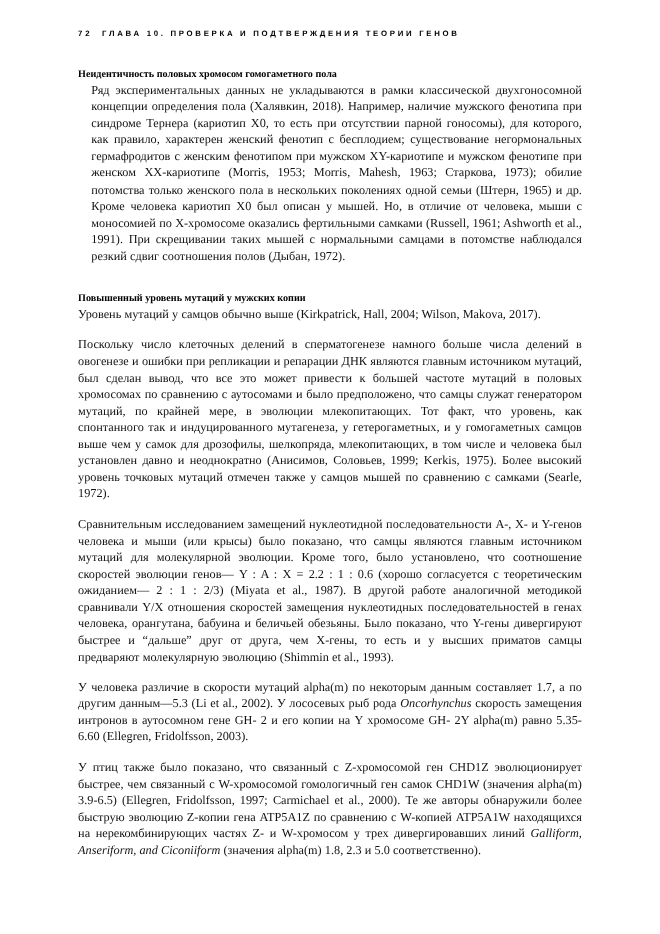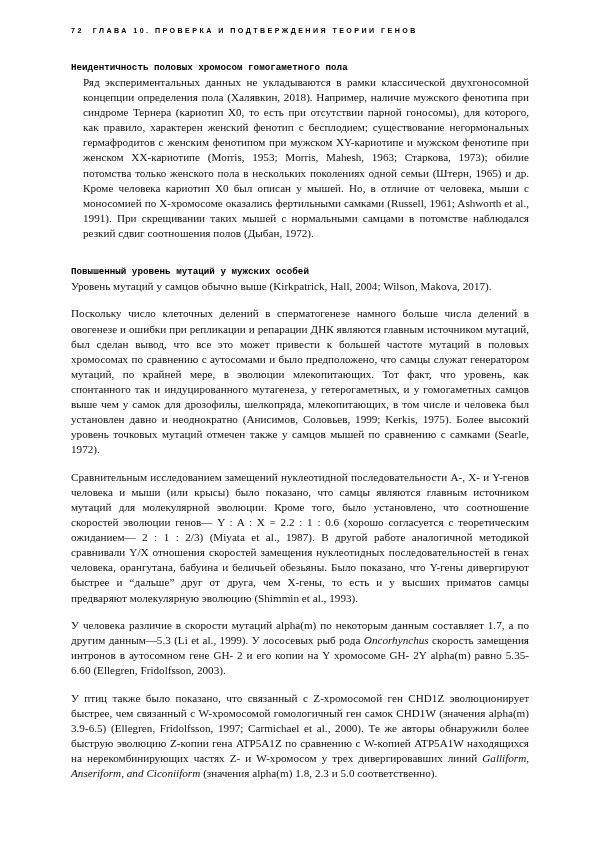--- a/index.html
+++ b/index.html
@@ -38,21 +38,21 @@
     letter-spacing: 2.45px;
     color: #000000;
     white-space: nowrap;
   }
   .running-header .folio {
     margin-right: 9px;
   }
 
   
   .sec-heading {
-    font-family: Liberation Mono, monospace;
+    font-family: Liberation Serif, serif;
     font-weight: bold;
     font-size: 9.2px;
     line-height: 13px;
     color: #000000;
     margin: 0 0 1px 0;
     letter-spacing: 0.02px;
   }
 
   
   p.body {
@@ -93,21 +93,21 @@
   <div class="running-header">
     <span class="folio">72</span><span>ГЛАВА 10. ПРОВЕРКА И ПОДТВЕРЖДЕНИЯ ТЕОРИИ ГЕНОВ</span>
   </div>
 
   <div class="block-sex-chromosomes">
     <h2 class="sec-heading">Неидентичность половых хромосом гомогаметного пола</h2>
     <p class="body tight">Ряд экспериментальных данных не укладываются в рамки классической двухгоносомной концепции определения пола (Халявкин, 2018). Например, наличие мужского фенотипа при синдроме Тернера (кариотип X0, то есть при отсутствии парной гоносомы), для которого, как правило, характерен женский фенотип с бесплодием; существование негормональных гермафродитов с женским фенотипом при мужском XY-кариотипе и мужском фенотипе при женском XX-кариотипе (Morris, 1953; Morris, Mahesh, 1963; Старкова, 1973); обилие потомства только женского пола в нескольких поколениях одной семьи (Штерн, 1965) и др. Кроме человека кариотип X0 был описан у мышей. Но, в отличие от человека, мыши с моносомией по X-хромосоме оказались фертильными самками (Russell, 1961; Ashworth et al., 1991). При скрещивании таких мышей с нормальными самцами в потомстве наблюдался резкий сдвиг соотношения полов (Дыбан, 1972).</p>
   </div>
 
   <div class="block-male-mutations">
-    <h2 class="sec-heading">Повышенный уровень мутаций у мужских особей</h2>
+    <h2 class="sec-heading">Повышенный уровень мутаций у мужских копии</h2>
     <p class="body">Уровень мутаций у самцов обычно выше (Kirkpatrick, Hall, 2004; Wilson, Makova, 2017).</p>
     <p class="body">Поскольку число клеточных делений в сперматогенезе намного больше числа делений в овогенезе и ошибки при репликации и репарации ДНК являются главным источником мутаций, был сделан вывод, что все это может привести к большей частоте мутаций в половых хромосомах по сравнению с аутосомами и было предположено, что самцы служат генератором мутаций, по крайней мере, в эволюции млекопитающих. Тот факт, что уровень, как спонтанного так и индуцированного мутагенеза, у гетерогаметных, и у гомогаметных самцов выше чем у самок для дрозофилы, шелкопряда, млекопитающих, в том числе и человека был установлен давно и неоднократно (Анисимов, Соловьев, 1999; Kerkis, 1975). Более высокий уровень точковых мутаций отмечен также у самцов мышей по сравнению с самками (Searle, 1972).</p>
     <p class="body">Сравнительным исследованием замещений нуклеотидной последовательности A-, X- и Y-генов человека и мыши (или крысы) было показано, что самцы являются главным источником мутаций для молекулярной эволюции. Кроме того, было установлено, что соотношение скоростей эволюции генов— Y : A : X = 2.2 : 1 : 0.6 (хорошо согласуется с теоретическим ожиданием— 2 : 1 : 2/3) (Miyata et al., 1987). В другой работе аналогичной методикой сравнивали Y/X отношения скоростей замещения нуклеотидных последовательностей в генах человека, орангутана, бабуина и беличьей обезьяны. Было показано, что Y-гены дивергируют быстрее и “дальше” друг от друга, чем X-гены, то есть и у высших приматов самцы предваряют молекулярную эволюцию (Shimmin et al., 1993).</p>
-    <p class="body"><span>У человека различие в скорости мутаций alpha(m) по некоторым данным составляет 1.7, а по другим данным—5.3 (Li et al., 1999). У лососевых рыб рода </span><i>Oncorhynchus</i><span> скорость замещения интронов в аутосомном гене GH- 2 и его копии на Y хромосоме GH- 2Y alpha(m) равно 5.35-6.60 (Ellegren, Fridolfsson, 2003).</span></p>
+    <p class="body"><span>У человека различие в скорости мутаций alpha(m) по некоторым данным составляет 1.7, а по другим данным—5.3 (Li et al., 2002). У лососевых рыб рода </span><i>Oncorhynchus</i><span> скорость замещения интронов в аутосомном гене GH- 2 и его копии на Y хромосоме GH- 2Y alpha(m) равно 5.35-6.60 (Ellegren, Fridolfsson, 2003).</span></p>
     <p class="body"><span>У птиц также было показано, что связанный с Z-хромосомой ген CHD1Z эволюционирует быстрее, чем связанный с W-хромосомой гомологичный ген самок CHD1W (значения alpha(m) 3.9-6.5) (Ellegren, Fridolfsson, 1997; Carmichael et al., 2000). Те же авторы обнаружили более быструю эволюцию Z-копии гена ATP5A1Z по сравнению с W-копией ATP5A1W находящихся на нерекомбинирующих частях Z- и W-хромосом у трех дивергировавших линий </span><i>Galliform, Anseriform, and Ciconiiform</i><span> (значения alpha(m) 1.8, 2.3 и 5.0 соответственно).</span></p>
   </div>
 
 </div>
 
 </body></html>

